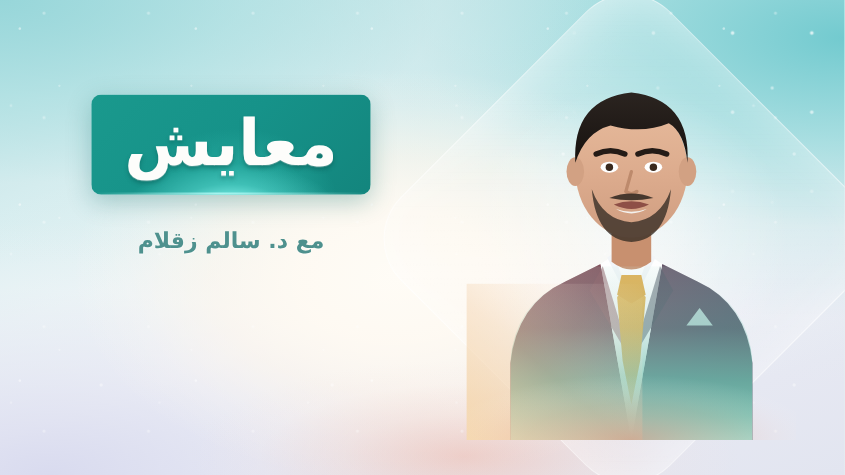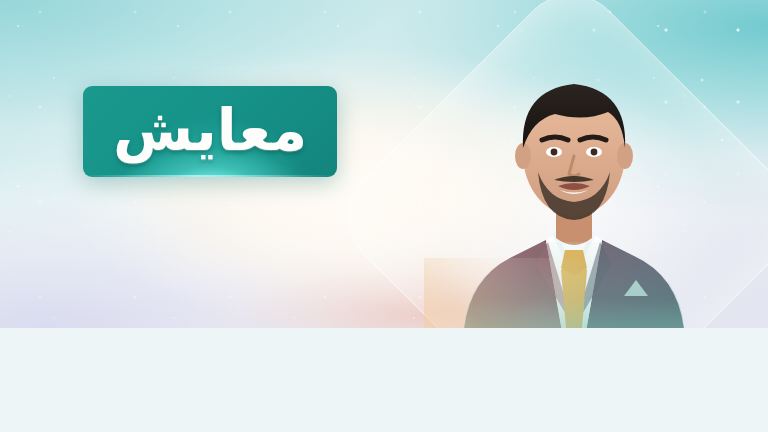--- a/index.html
+++ b/index.html
@@ -5,21 +5,21 @@
 <style>
   html,body{margin:0;padding:0;}
   body{
     width:768px;height:432px;overflow:hidden;
     font-family:"DejaVu Sans","Liberation Sans",sans-serif;
     background:#eef5f6;
   }
 
   
   .stage{
-    position:relative;width:768px;height:328px;overflow:hidden;
+    position:relative;width:768px;height:432px;overflow:hidden;
     background:#dfeef0;
   }
 
   
   .bg-base{
     position:absolute;inset:0;
     background:
       linear-gradient(160deg,
         #a9dbdf 0%,
         #bfe4e6 14%,
@@ -303,15 +303,16 @@
       <rect x="0" y="270" width="300" height="102" fill="url(#gBotGlow)"></rect>
     </svg>
   </div>
 
   <div class="logo-plate">
     <div class="plate-shine"></div>
     <div class="plate-edge"></div>
     <div class="logo-word">معايش</div>
   </div>
 
+  <div class="presenter">مع د. سالم زقلام</div>
 
 
 </div>
 
 </body></html>

